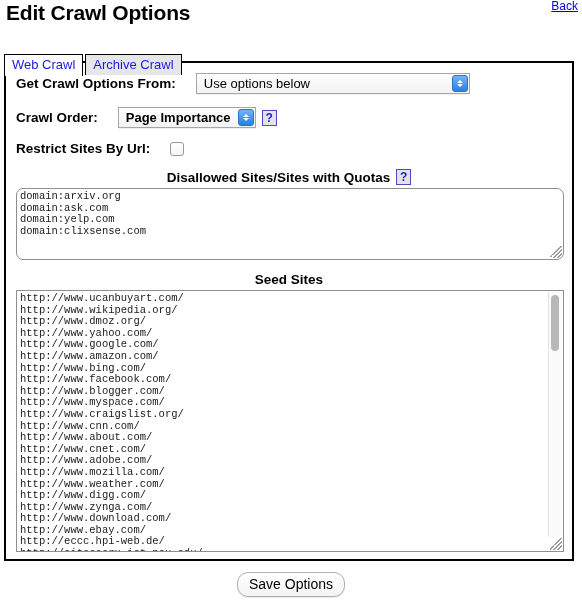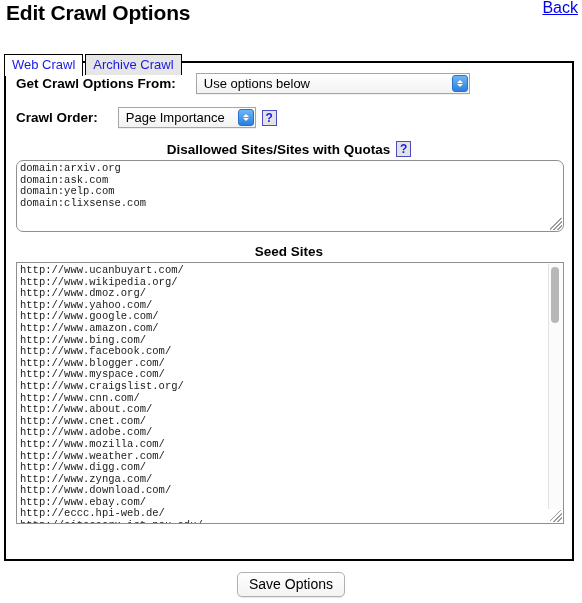--- a/index.html
+++ b/index.html
@@ -31,21 +31,21 @@
     letter-spacing: -0.2px;
     line-height: 26px;
     white-space: nowrap;
   }
   .back-link {
     position: absolute;
     right: 4px;
     top: -1px;
     color: #0000ee;
     text-decoration: underline;
-    font-size: 16px;
+    font-size: 12px;
     cursor: pointer;
   }
 
   
   .tab-row {
     position: absolute;
     left: 4px;
     top: 54px;
     display: flex;
     align-items: flex-end;
@@ -137,21 +137,21 @@
   .aqua-arrow span {
     display: block;
     width: 0; height: 0;
     border-left: 3px solid transparent;
     border-right: 3px solid transparent;
   }
   .aqua-arrow .up { border-bottom: 3.5px solid #ffffff; margin-bottom: 1.5px; }
   .aqua-arrow .dn { border-top: 3.5px solid #ffffff; }
 
   .select-wide { width: 272px; }
-  .select-mid  { width: 136px; }
+  .select-mid  { width: 136px; font-weight: bold; }
 
   
   .help-btn {
     display: inline-flex;
     align-items: center;
     justify-content: center;
     width: 15px;
     height: 16px;
     margin-left: 6px;
     border: 1px solid #4b4bc8;
@@ -247,21 +247,21 @@
     width: 582px;
     text-align: center;
   }
   .save-btn {
     display: inline-block;
     margin-top: 11px;
     padding: 3px 11px 4px 11px;
     font-size: 14px;
     line-height: 16px;
     border: 1px solid #b0b0b0;
-    border-radius: 5px;
+    border-radius: 11px;
     background: linear-gradient(#ffffff, #f3f3f3);
     box-shadow: 0 1px 1px rgba(0,0,0,0.10);
     cursor: pointer;
     color: #000;
   }
 </style>
 </head>
 <body>
 
 <div class="top-bar">
@@ -293,20 +293,24 @@
       <span class="aqua-select select-mid">
         <span class="sel-text">Page Importance</span>
         <span class="aqua-arrow">
             <span class="up"></span>
             <span class="dn"></span>
           </span>
       </span>
       <span class="help-btn">?</span>
     </div>
 
+    <div class="form-row">
+      <span class="form-label">Restrict Sites By Url:</span>
+      <span class="aqua-check"></span>
+    </div>
 
     <div class="section-label">
       <span>Disallowed Sites/Sites with Quotas</span>
       <span class="help-btn">?</span>
     </div>
     <div class="ta-wrap ta-disallowed">
       <div class="ta-content">domain:arxiv.org
 domain:ask.com
 domain:yelp.com
 domain:clixsense.com</div>

